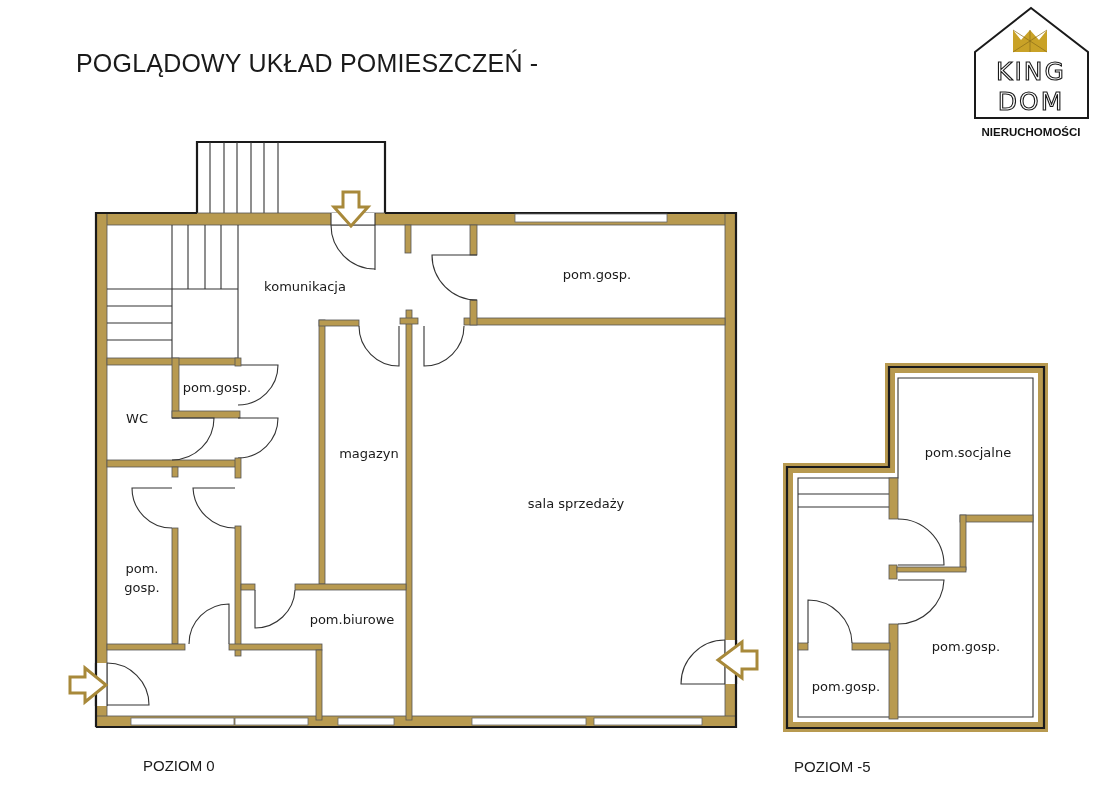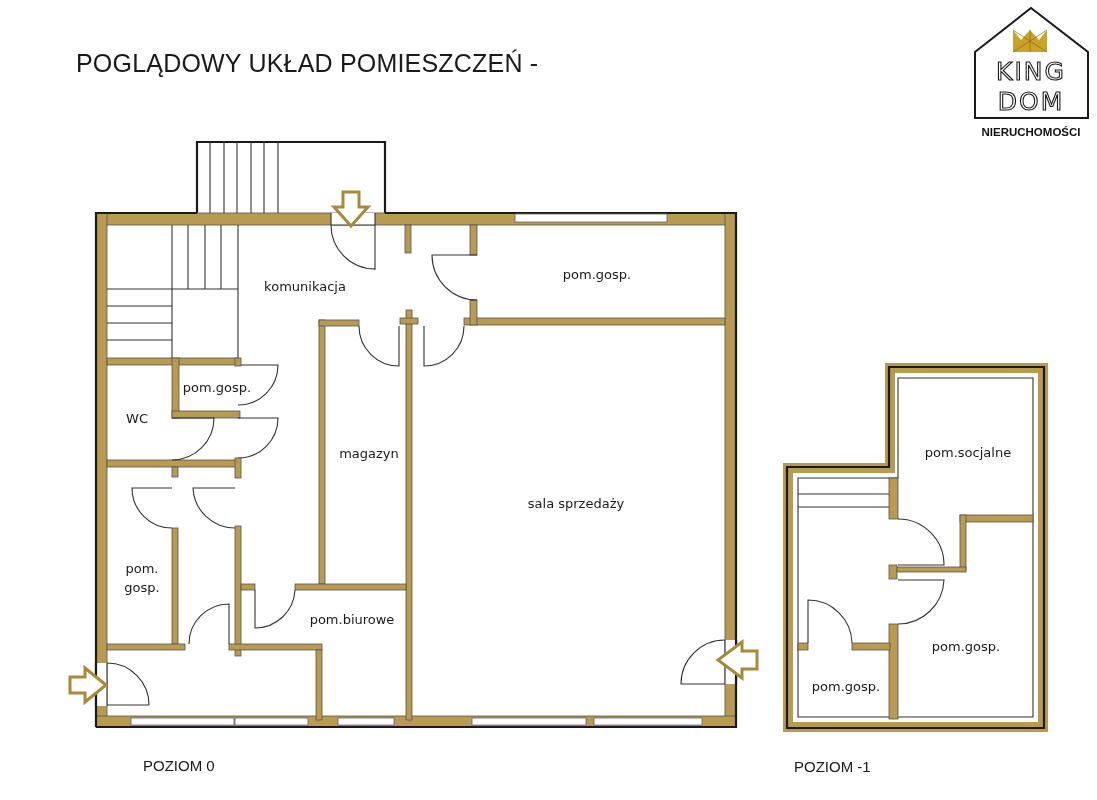--- a/index.html
+++ b/index.html
@@ -177,13 +177,13 @@
     <rect x="852" y="643" width="38" height="7" class="wall"></rect>
     <path d="M808 643 L808 600 A44 44 0 0 1 852 643" class="door"></path>
 
     <text x="968" y="457" text-anchor="middle" class="room-label">pom.socjalne</text>
     <text x="966" y="651" text-anchor="middle" class="room-label">pom.gosp.</text>
     <text x="846" y="691" text-anchor="middle" class="room-label">pom.gosp.</text>
   </g>
 </svg>
 
 <div class="level-label" style="left:107px; top:757px;margin-left:36px;">POZIOM 0</div>
-<div class="level-label" style="left:794px; top:758px;">POZIOM -1</div>
+<div class="level-label" style="left:794px; top:758px;">POZIOM -5</div>
 
 </body></html>

